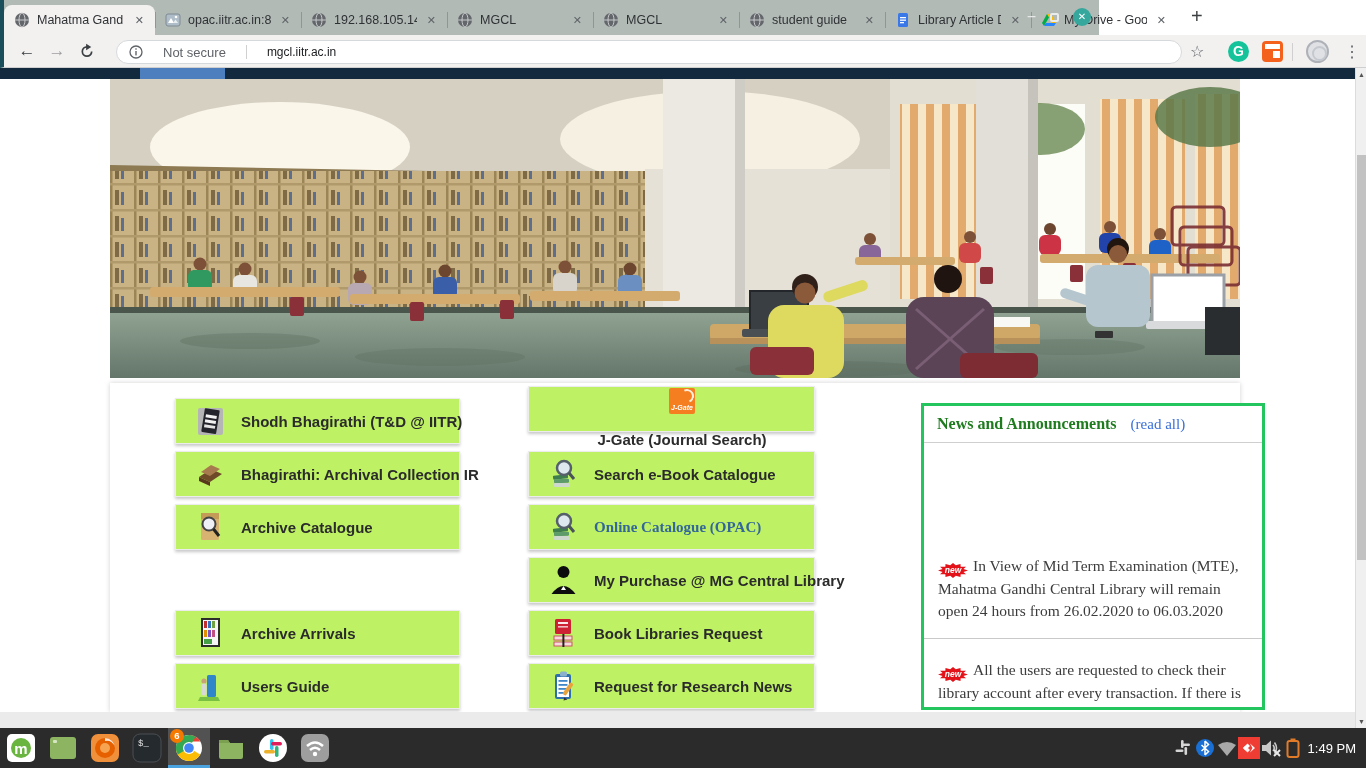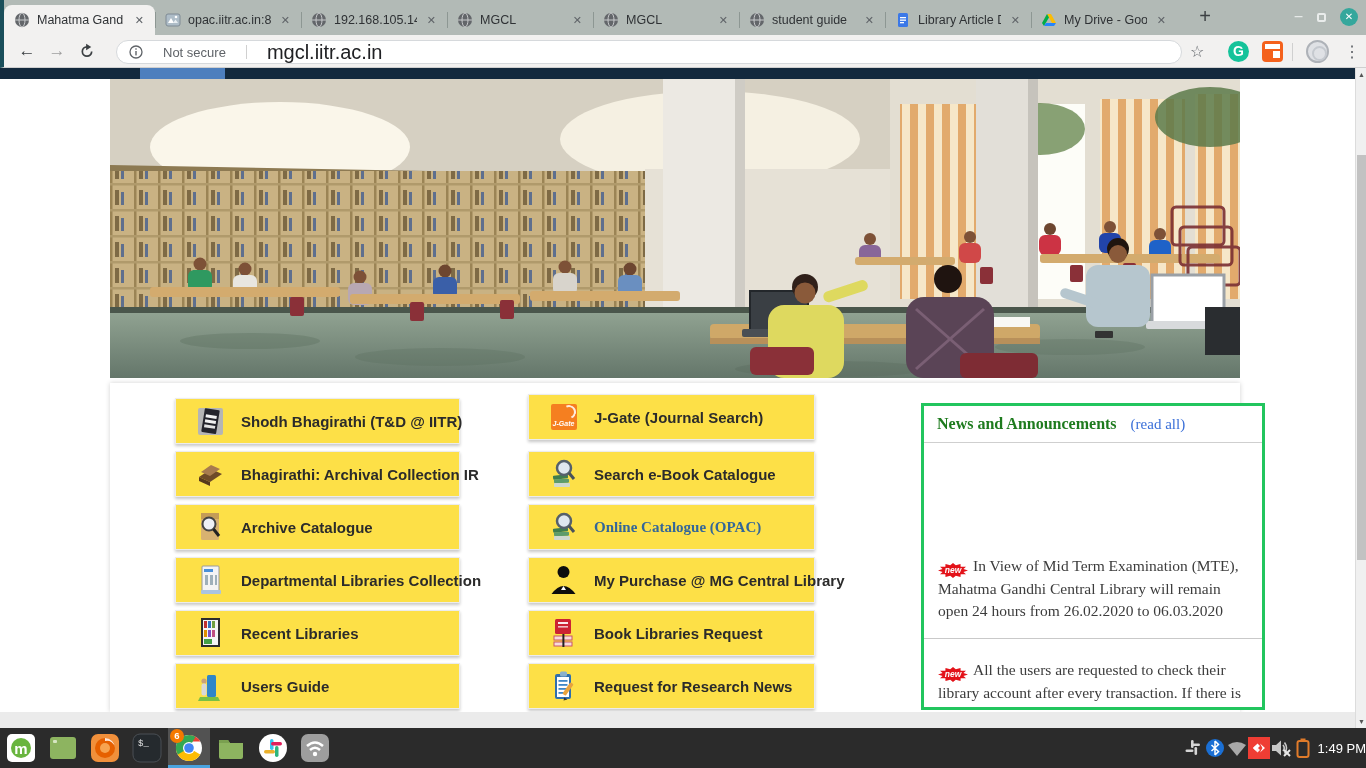--- a/index.html
+++ b/index.html
@@ -1,20 +1,20 @@
 <!DOCTYPE html>
 <html><head>
 <meta charset="utf-8">
 <style>
   * { margin:0; padding:0; box-sizing:border-box; }
   body { font-family:"Liberation Sans", sans-serif; background:#000; }
   .screen { position:relative; width:1366px; height:768px; overflow:hidden; background:#fff; }
 
   
-  .tabstrip { position:absolute; left:0; top:0; width:1366px; height:35px;
+  .tabstrip { position:absolute; left:0; top:0; width:1099px; height:35px;
     background:#b2bab6; border-left:4px solid #1a4e5a; display:flex; align-items:flex-end; }
   .tab { position:relative; height:30px; display:flex; align-items:center; gap:7px;
     padding:0 8px 0 10px; width:146px; flex:0 0 146px; overflow:hidden; cursor:pointer; }
   .tab .sep { position:absolute; left:0; top:7px; width:1px; height:16px; background:#8d9793; }
   .tab.active { background:#f2f1f0; border-radius:8px 8px 0 0; width:151px; flex:0 0 151px; }
   .tab-title { flex:1; font-size:12.5px; color:#2f3235; white-space:nowrap; overflow:hidden; }
   .tab-close { font-size:11px; color:#5f6368; padding:1px 3px; border-radius:50%; }
   .fav { width:16px; height:16px; flex:0 0 16px; }
   .newtab { margin-left:14px; margin-bottom:4px; font-size:20px; color:#3c4043; width:28px; height:28px;
     text-align:center; line-height:26px; cursor:pointer; }
@@ -25,21 +25,21 @@
     text-align:center; line-height:18px; cursor:pointer; }
 
   .toolbar { position:absolute; left:0; top:35px; width:1366px; height:33px; background:#f2f1f0;
     border-bottom:1px solid #cfcfcf; border-left:4px solid #1a4e5a; display:flex; align-items:center; }
   .navbtn { font-size:17px; color:#3c4043; width:30px; text-align:center; cursor:pointer; }
   .navbtn.disabled { color:#9e9e9e; }
   .urlbar { position:absolute; left:112px; top:5px; width:1066px; height:24px; background:#fff;
     border:1px solid #d6d9dc; border-radius:13px; display:flex; align-items:center; padding:0 12px; gap:20px; }
   .sec-label { font-size:13px; color:#5f6368; }
   .url-div { width:1px; height:14px; background:#d0d0d0; }
-  .url-text { font-size:20px; color:#202124; }
+  .url-text { font-size:12px; color:#202124; }
   .star { position:absolute; left:1186px; top:7px; font-size:16px; color:#5f6368; cursor:pointer; }
   .ext { position:absolute; top:6px; width:21px; height:21px; cursor:pointer; }
   .ext.grammarly { left:1224px; border-radius:50%; background:#15c39a; color:#fff; font-weight:bold;
     font-size:14px; text-align:center; line-height:21px; }
   .ext.orange { left:1258px; border-radius:4px; background:#f4611c; }
   .ext.orange::before { content:""; position:absolute; left:3px; top:3px; width:15px; height:5px; background:#fff; }
   .ext.orange::after { content:""; position:absolute; left:11px; top:10px; width:7px; height:7px; background:#fff; }
   .tb-sep { position:absolute; left:1288px; top:8px; width:1px; height:18px; background:#d0d0d0; }
   .avatar { position:absolute; left:1302px; top:5px; width:23px; height:23px; border-radius:50%;
     background:#dfe1e5; border:2px solid #aeb2b8; cursor:pointer; }
@@ -47,21 +47,21 @@
     border-radius:50%; border:2px solid #c5c9cf; }
   .menu3 { position:absolute; left:1338px; top:3px; font-size:16px; color:#5f6368; letter-spacing:0;
     cursor:pointer; width:20px; text-align:center; line-height:27px; }
 
   
   .site-navbar { position:absolute; left:0; top:68px; width:1355px; height:11px; background:#13293d; }
   .site-nav-active { position:absolute; left:140px; top:0; width:85px; height:11px; background:#4d7fbe; }
   .photo { position:absolute; left:110px; top:79px; width:1130px; height:299px; }
   .panel { position:absolute; left:110px; top:383px; width:1130px; height:329px; background:#fff;
     box-shadow:0 0 5px rgba(0,0,0,0.18); }
-  .card { position:absolute; height:46px; background:#fde047; border:1px solid #ececec;
+  .card { position:absolute; height:46px; background:#bef264; border:1px solid #ececec;
     box-shadow:0 2px 3px rgba(0,0,0,0.22); display:flex; align-items:center; gap:17px;
     padding-left:21px; cursor:pointer; }
   .card-label { font-size:15px; font-weight:bold; color:#2b2b2b; white-space:nowrap; }
   .card-label.blue { color:#336699; }
   .ci { width:27px; height:32px; flex:0 0 27px; display:flex; align-items:center; justify-content:center; }
   .jgate-box { width:26px; height:26px; background:#f57f20; border-radius:2px; color:#fff;
     font-size:7px; font-style:italic; font-weight:bold; display:flex; align-items:flex-end;
     justify-content:center; padding-bottom:3px; position:relative; overflow:hidden; }
   .jgate-box::before { content:""; position:absolute; right:1px; top:1px; width:10px; height:10px;
     border-radius:50%; border:2px solid rgba(255,255,255,0.85); border-left-color:transparent;
@@ -93,21 +93,21 @@
 
   
   .taskbar { position:absolute; left:0; top:728px; width:1366px; height:40px; background:#2b2b2b;
     display:flex; align-items:center; }
   .dock-slot { position:relative; width:42px; height:40px; display:flex; align-items:center;
     justify-content:center; cursor:pointer; }
   .dock-slot.active { background:#525252; }
   .dock-slot.active::after { content:""; position:absolute; left:0; bottom:0; width:100%; height:3px; background:#4aa3df; }
   .badge { position:absolute; left:2px; top:1px; min-width:14px; height:14px; border-radius:50%;
     background:#f57900; color:#fff; font-size:9.5px; font-weight:bold; text-align:center; line-height:14px; z-index:2; }
-  .tray { margin-left:auto; display:flex; align-items:center; }
+  .tray { margin-left:auto; display:flex; align-items:center; padding-right:10px; }
   .tray-icon { width:22px; height:22px; display:flex; align-items:center; justify-content:center; cursor:pointer; }
   .clock { color:#fff; font-size:13px; margin-left:4px; cursor:pointer; }
 </style>
 </head>
 <body>
 
 <div class="screen">
 
   <div class="tabstrip">
 
@@ -391,56 +391,45 @@
     </div>
     <div class="card" style="left:65px; top:121px; width:285px;">
       <svg class="ci" viewBox="0 0 27 32">
           <rect x="4" y="2" width="18" height="27" rx="1.5" fill="#d8b271"></rect>
           <rect x="4" y="2" width="18" height="6" fill="#c49c57"></rect>
           <circle cx="12" cy="13" r="6.5" fill="#eef0f5" stroke="#444" stroke-width="2"></circle>
           <line x1="16.5" y1="18" x2="22" y2="25" stroke="#222" stroke-width="3"></line>
         </svg>
       <span class="card-label">Archive Catalogue</span>
     </div>
-    <div class="card" style="left:65px; top:174px; width:285px;">
-      <svg class="ci" viewBox="0 0 27 32">
-          <rect x="5" y="2" width="17" height="26" rx="1" fill="#f4f4f4" stroke="#9a9a9a"></rect>
-          <rect x="7" y="5" width="9" height="3" fill="#4a90d9"></rect>
-          <rect x="8" y="11" width="3" height="10" fill="#9fb0ba"></rect>
-          <rect x="13" y="11" width="3" height="10" fill="#9fb0ba"></rect>
-          <rect x="18" y="11" width="2" height="10" fill="#9fb0ba"></rect>
-          <rect x="4" y="26" width="20" height="4" rx="1" fill="#aac4e0"></rect>
-        </svg>
-      <span class="card-label">Departmental Libraries Collection</span>
-    </div>
     <div class="card" style="left:65px; top:227px; width:285px;">
       <svg class="ci" viewBox="0 0 27 32">
           <rect x="4" y="1" width="19" height="29" fill="#2d2d2d"></rect>
           <rect x="6" y="3" width="15" height="25" fill="#f5f5f5"></rect>
           <rect x="7" y="4" width="3" height="7" fill="#c03030"></rect>
           <rect x="11" y="4" width="3" height="7" fill="#3070c0"></rect>
           <rect x="15" y="4" width="3" height="7" fill="#70a040"></rect>
           <rect x="7" y="13" width="3" height="7" fill="#e09000"></rect>
           <rect x="11" y="13" width="3" height="7" fill="#8050c0"></rect>
           <rect x="15" y="13" width="3" height="7" fill="#c05080"></rect>
           <rect x="7" y="22" width="8" height="5" fill="#46a046"></rect>
         </svg>
-      <span class="card-label">Recent Libraries</span>
+      <span class="card-label">Archive Arrivals</span>
     </div>
     <div class="card" style="left:65px; top:280px; width:285px;">
       <svg class="ci" viewBox="0 0 27 32">
           <polygon points="3,27 21,27 23,31 1,31" fill="#7ac043"></polygon>
           <rect x="10" y="5" width="9" height="22" rx="1.5" fill="#2f86c8"></rect>
           <circle cx="7" cy="11" r="2.6" fill="#caa27a"></circle>
           <rect x="4.5" y="13.5" width="5" height="12" rx="2" fill="#d8d8d8"></rect>
         </svg>
       <span class="card-label">Users Guide</span>
     </div>
 
-    <div class="card" style="left:418px; top:11px; width:287px;">
+    <div class="card" style="left:418px; top:3px; width:287px;flex-direction:column;">
       <span class="ci">
           <span class="jgate-box">
             <span>J-Gate</span>
           </span>
         </span>
       <span class="card-label">J-Gate (Journal Search)</span>
     </div>
     <div class="card" style="left:418px; top:68px; width:287px;">
       <svg class="ci" viewBox="0 0 27 32">
           <rect x="3" y="17" width="15" height="4" rx="1" fill="#3f7d4e" transform="rotate(-7 10 19)"></rect>

